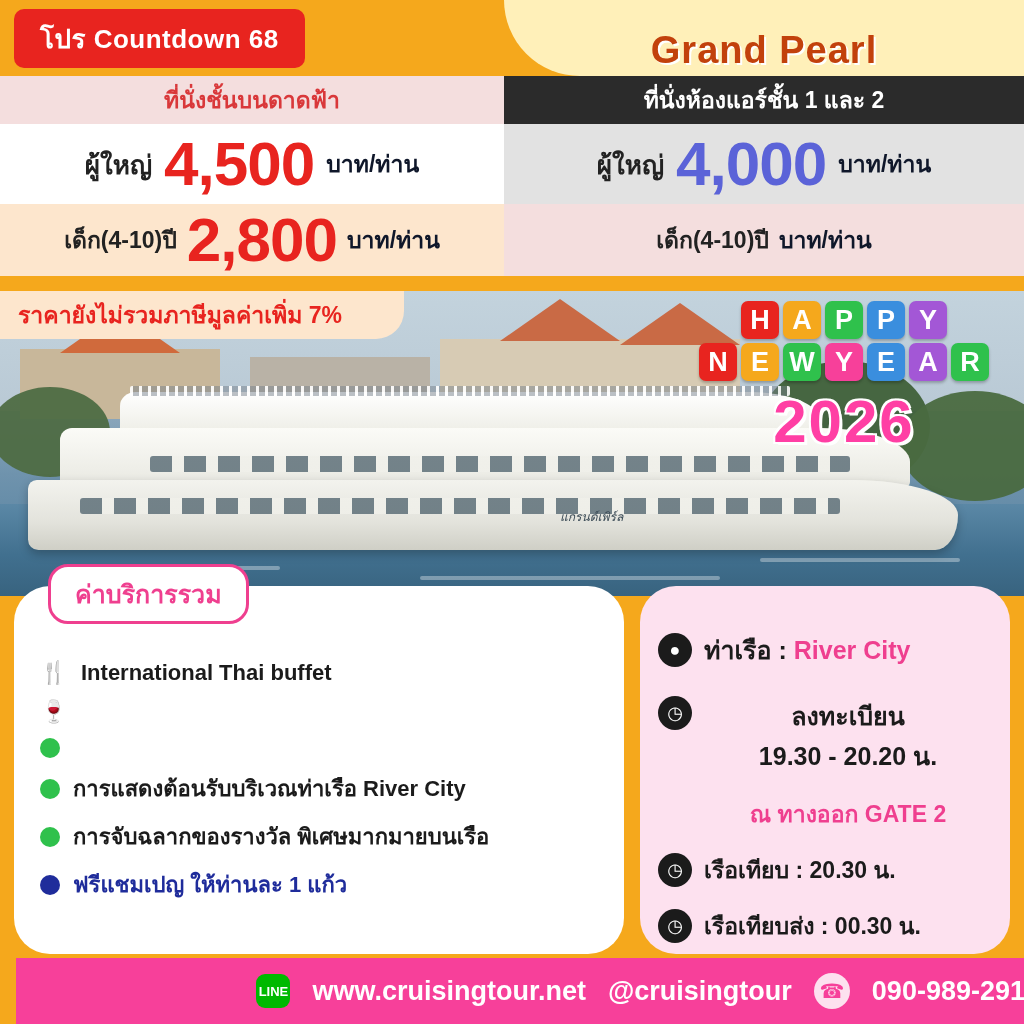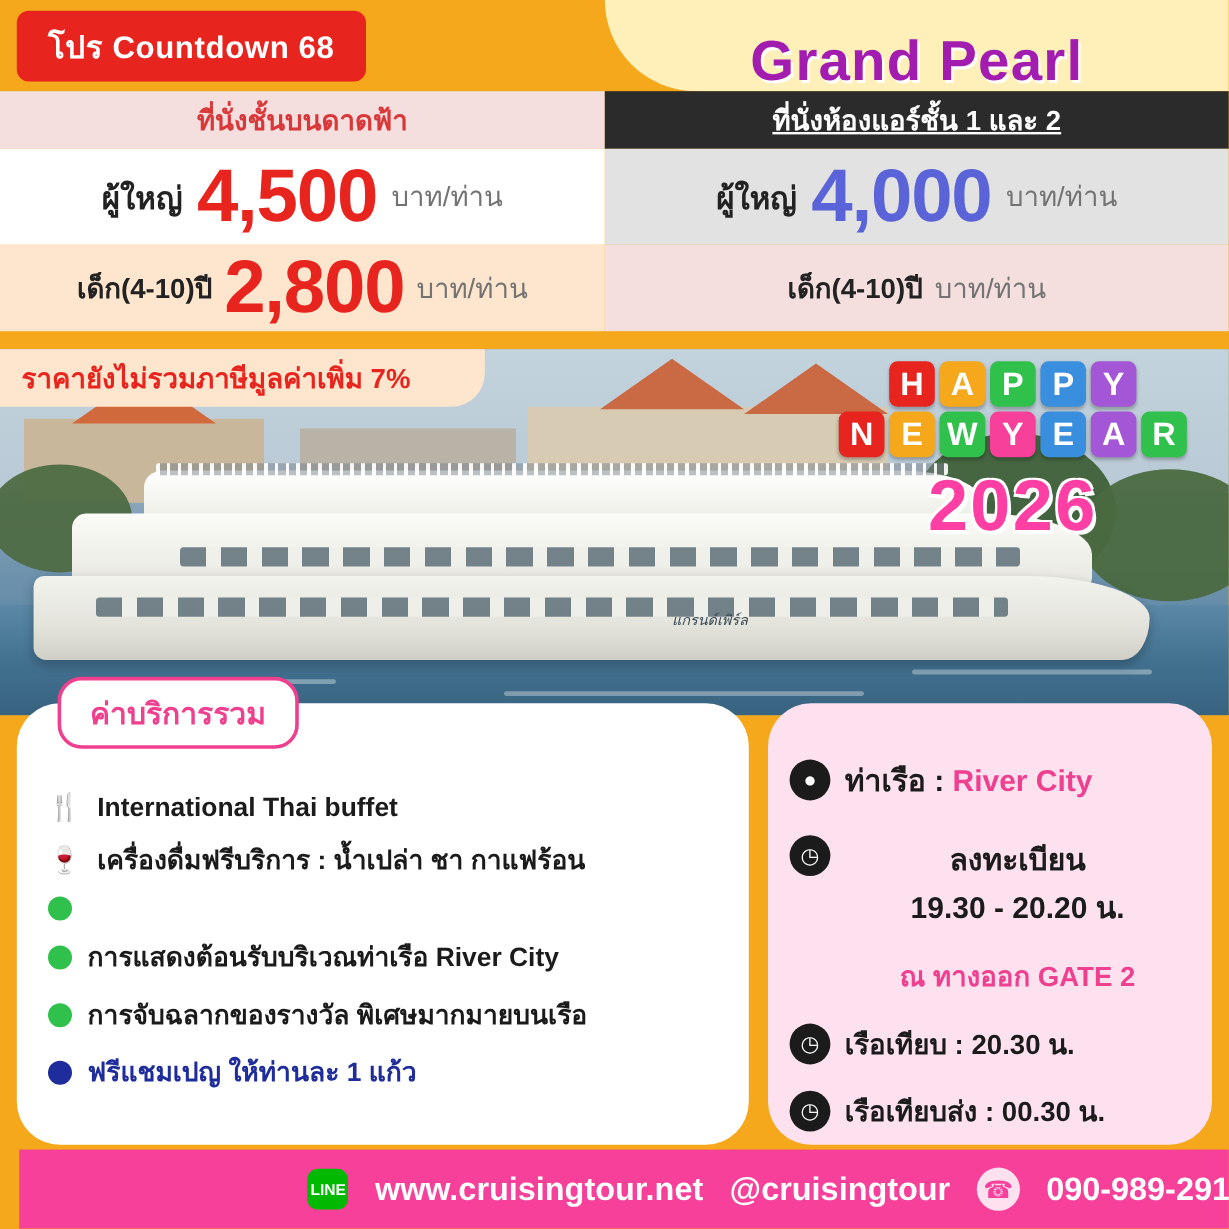--- a/index.html
+++ b/index.html
@@ -32,22 +32,22 @@
     white-space: nowrap;
   }
   .brand-wrap {
     position: absolute; right: 0; top: 0;
     width: 520px; height: 76px;
     background: #fff0b9;
     border-bottom-left-radius: 90px;
     display: flex; align-items: center; justify-content: center;
   }
   .brand-title {
-    color: #a21caf;
-    font-size: 47px; font-weight: bold;
+    color: #c2410c;
+    font-size: 38px; font-weight: bold;
     letter-spacing: 1px;
     text-shadow: 2px 2px 0 #ffffff;
     margin-top: 24px;
   }
 
   
   .price-grid {
     position: absolute; top: 76px; left: 0;
     width: 1024px; height: 215px;
     display: grid;
@@ -55,21 +55,21 @@
     grid-template-rows: 48px 80px 72px;
   }
   .hdr-left {
     background: #f4dede;
     display: flex; align-items: center; justify-content: center;
     color: #d9383a; font-size: 23px; font-weight: bold;
   }
   .hdr-right {
     background: #2b2b2b;
     display: flex; align-items: center; justify-content: center;
-    color: #ffffff; font-size: 23px; font-weight: bold; text-decoration: underline;
+    color: #ffffff; font-size: 23px; font-weight: bold;
   }
   .cell-adult-left {
     background: #ffffff;
     display: flex; align-items: center; justify-content: center; gap: 12px;
   }
   .cell-adult-right {
     background: #e2e2e2;
     display: flex; align-items: center; justify-content: center; gap: 12px;
   }
   .cell-child-left {
@@ -83,21 +83,21 @@
   .label-who { font-size: 26px; color: #222; font-weight: bold; }
   .label-who.small { font-size: 23px; }
   .price-red {
     font-size: 62px; font-weight: bold; color: #e8241f; line-height: 1;
     letter-spacing: -1px;
   }
   .price-blue {
     font-size: 62px; font-weight: bold; color: #5b63d8; line-height: 1;
     letter-spacing: -1px;
   }
-  .price-unit { font-size: 23px; color: #737373; font-weight: normal; }
+  .price-unit { font-size: 23px; color: #0f172a; font-weight: bold; }
 
   
   .vat-note {
     position: absolute; top: 291px; left: 0;
     width: 404px; height: 48px;
     background: #fde6cd;
     border-bottom-right-radius: 28px;
     display: flex; align-items: center;
     padding-left: 18px;
     color: #e8241f; font-size: 23px; font-weight: bold;
@@ -362,21 +362,20 @@
     <div class="panel-left-title">ค่าบริการรวม</div>
     <div class="incl-list">
 
       <div class="incl-item">
         <span class="gi">🍴</span>
         <span class="incl-text">International Thai buffet</span>
       </div>
 
       <div class="incl-item">
         <span class="gi">🍷</span>
-        <span class="incl-text">เครื่องดื่มฟรีบริการ : น้ำเปล่า ชา กาแฟร้อน</span>
       </div>
 
       <div class="incl-item">
         <span class="dot"></span>
       </div>
 
       <div class="incl-item">
         <span class="dot"></span>
         <span class="incl-text">การแสดงต้อนรับบริเวณท่าเรือ River City</span>
       </div>

